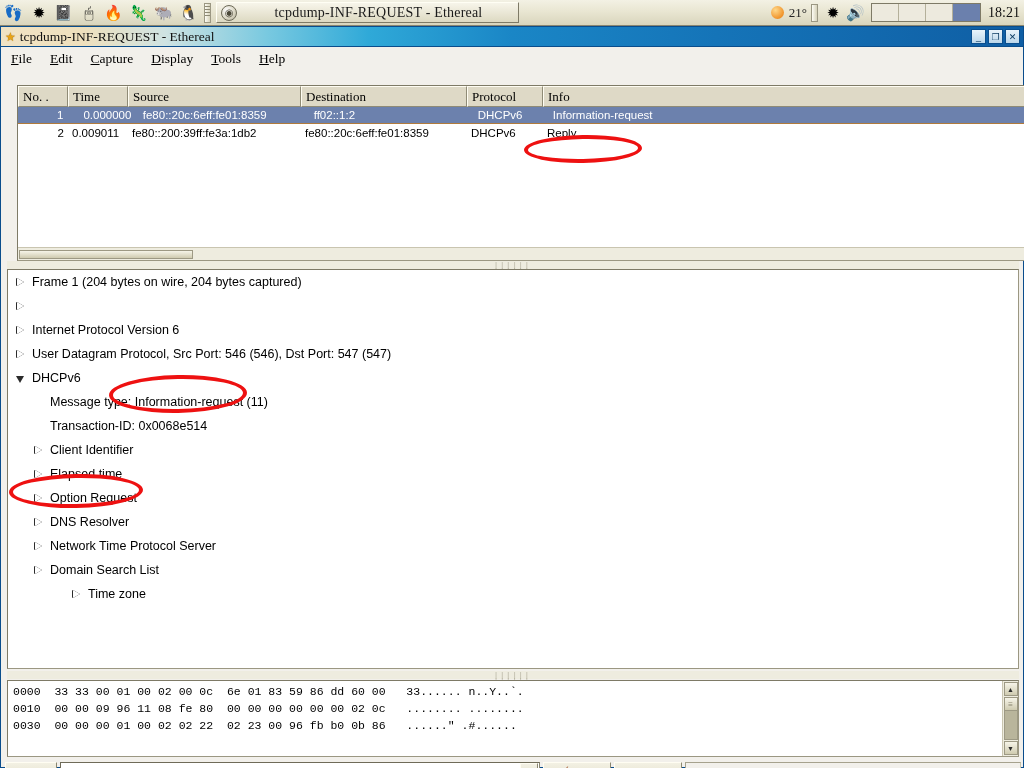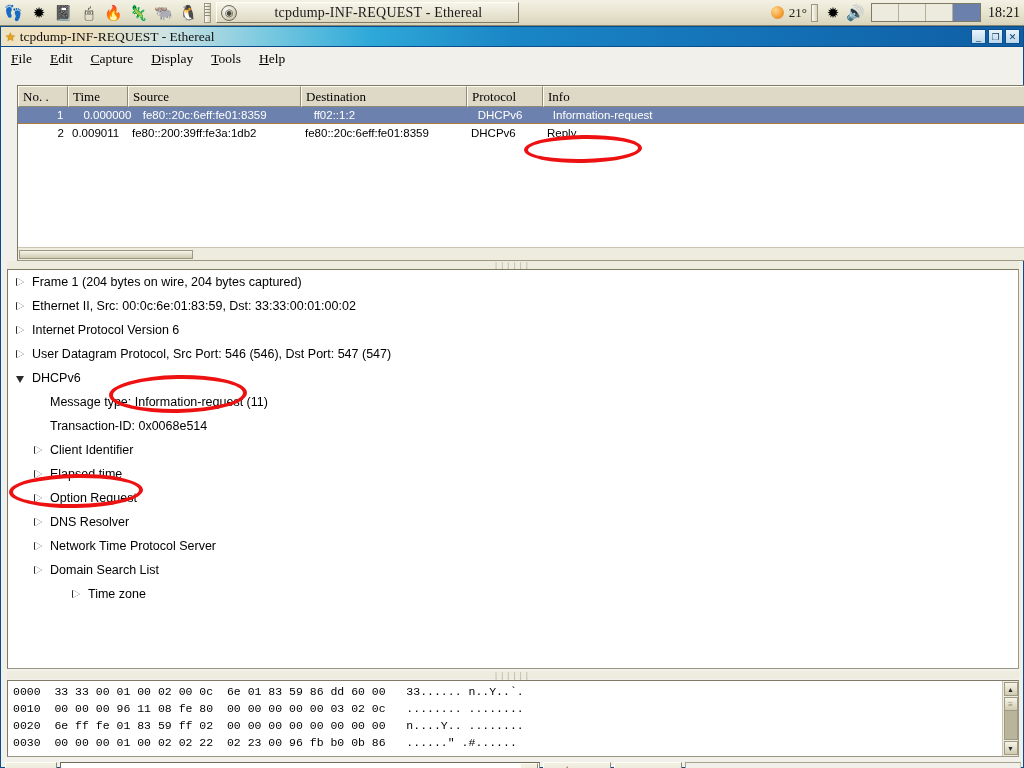--- a/index.html
+++ b/index.html
@@ -322,21 +322,20 @@
       <div class="trow" style="padding-left: 8px;">
         <span class="tri closed">
           <span></span>
         </span>
         <span>Frame 1 (204 bytes on wire, 204 bytes captured)</span>
       </div>
       <div class="trow" style="padding-left: 8px;">
         <span class="tri closed">
           <span></span>
         </span>
-        <span>Ethernet II, Src: 00:0c:6e:01:83:59, Dst: 33:33:00:01:00:02</span>
       </div>
       <div class="trow" style="padding-left: 8px;">
         <span class="tri closed">
           <span></span>
         </span>
         <span>Internet Protocol Version 6</span>
       </div>
       <div class="trow" style="padding-left: 8px;">
         <span class="tri closed">
           <span></span>
@@ -405,22 +404,21 @@
       </div>
     </div>
 
   <div class="splitter" style="top:644px">
     <span class="dots">⡇⡇⡇⡇⡇⡇</span>
   </div>
 
   <div id="hex-wrap">
     <div id="hex-body">
         <div class="hexline">0000  33 33 00 01 00 02 00 0c  6e 01 83 59 86 dd 60 00   33...... n..Y..`.</div>
-        <div class="hexline">0010  00 00 00 96 11 08 fe 80  00 00 00 00 00 03 02 0c   ........ ........</div>
-        <div class="hexline">0020  6e ff fe 01 83 59 ff 02  00 00 00 00 00 00 00 00   n....Y.. ........</div>
+        <div class="hexline">0010  00 00 09 96 11 08 fe 80  00 00 00 00 00 00 02 0c   ........ ........</div>
         <div class="hexline">0030  00 00 00 01 00 02 02 22  02 23 00 96 fb b0 0b 86   ......" .#......</div>
       </div>
     <div id="hex-vscroll">
       <div class="sb-btn">▲</div>
       <div id="hex-thumb">≡</div>
       <div id="hex-track"></div>
       <div class="sb-btn">▼</div>
     </div>
   </div>
 

